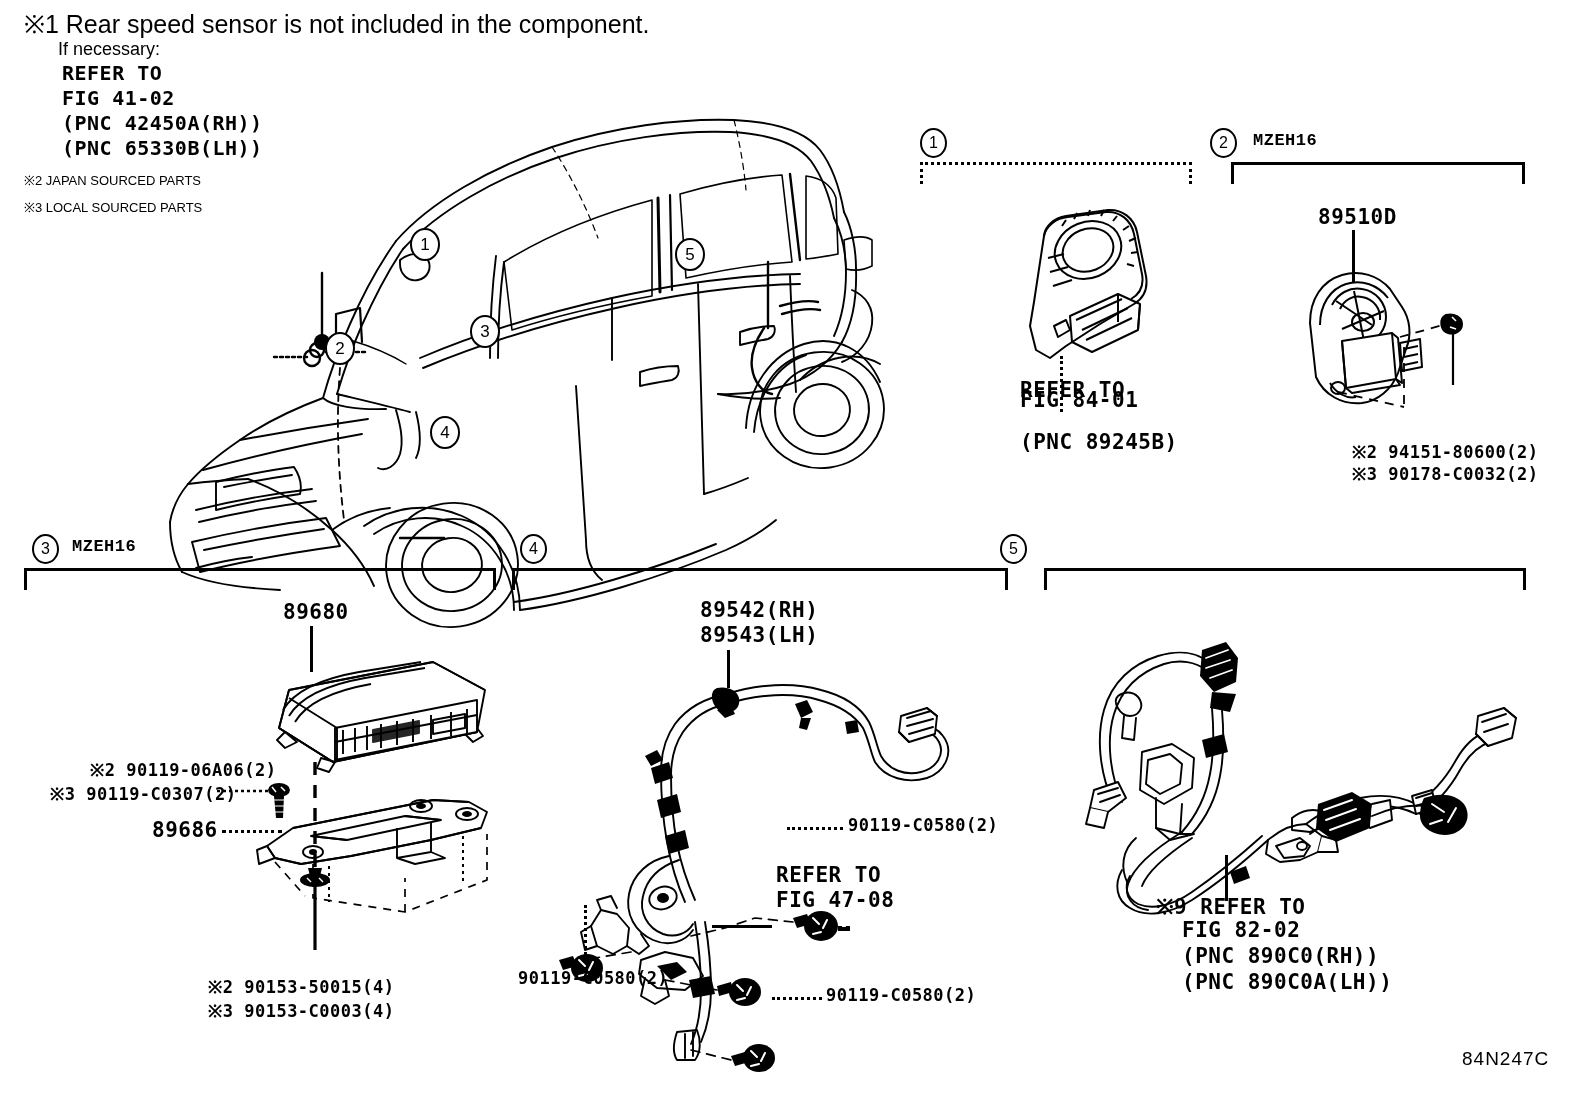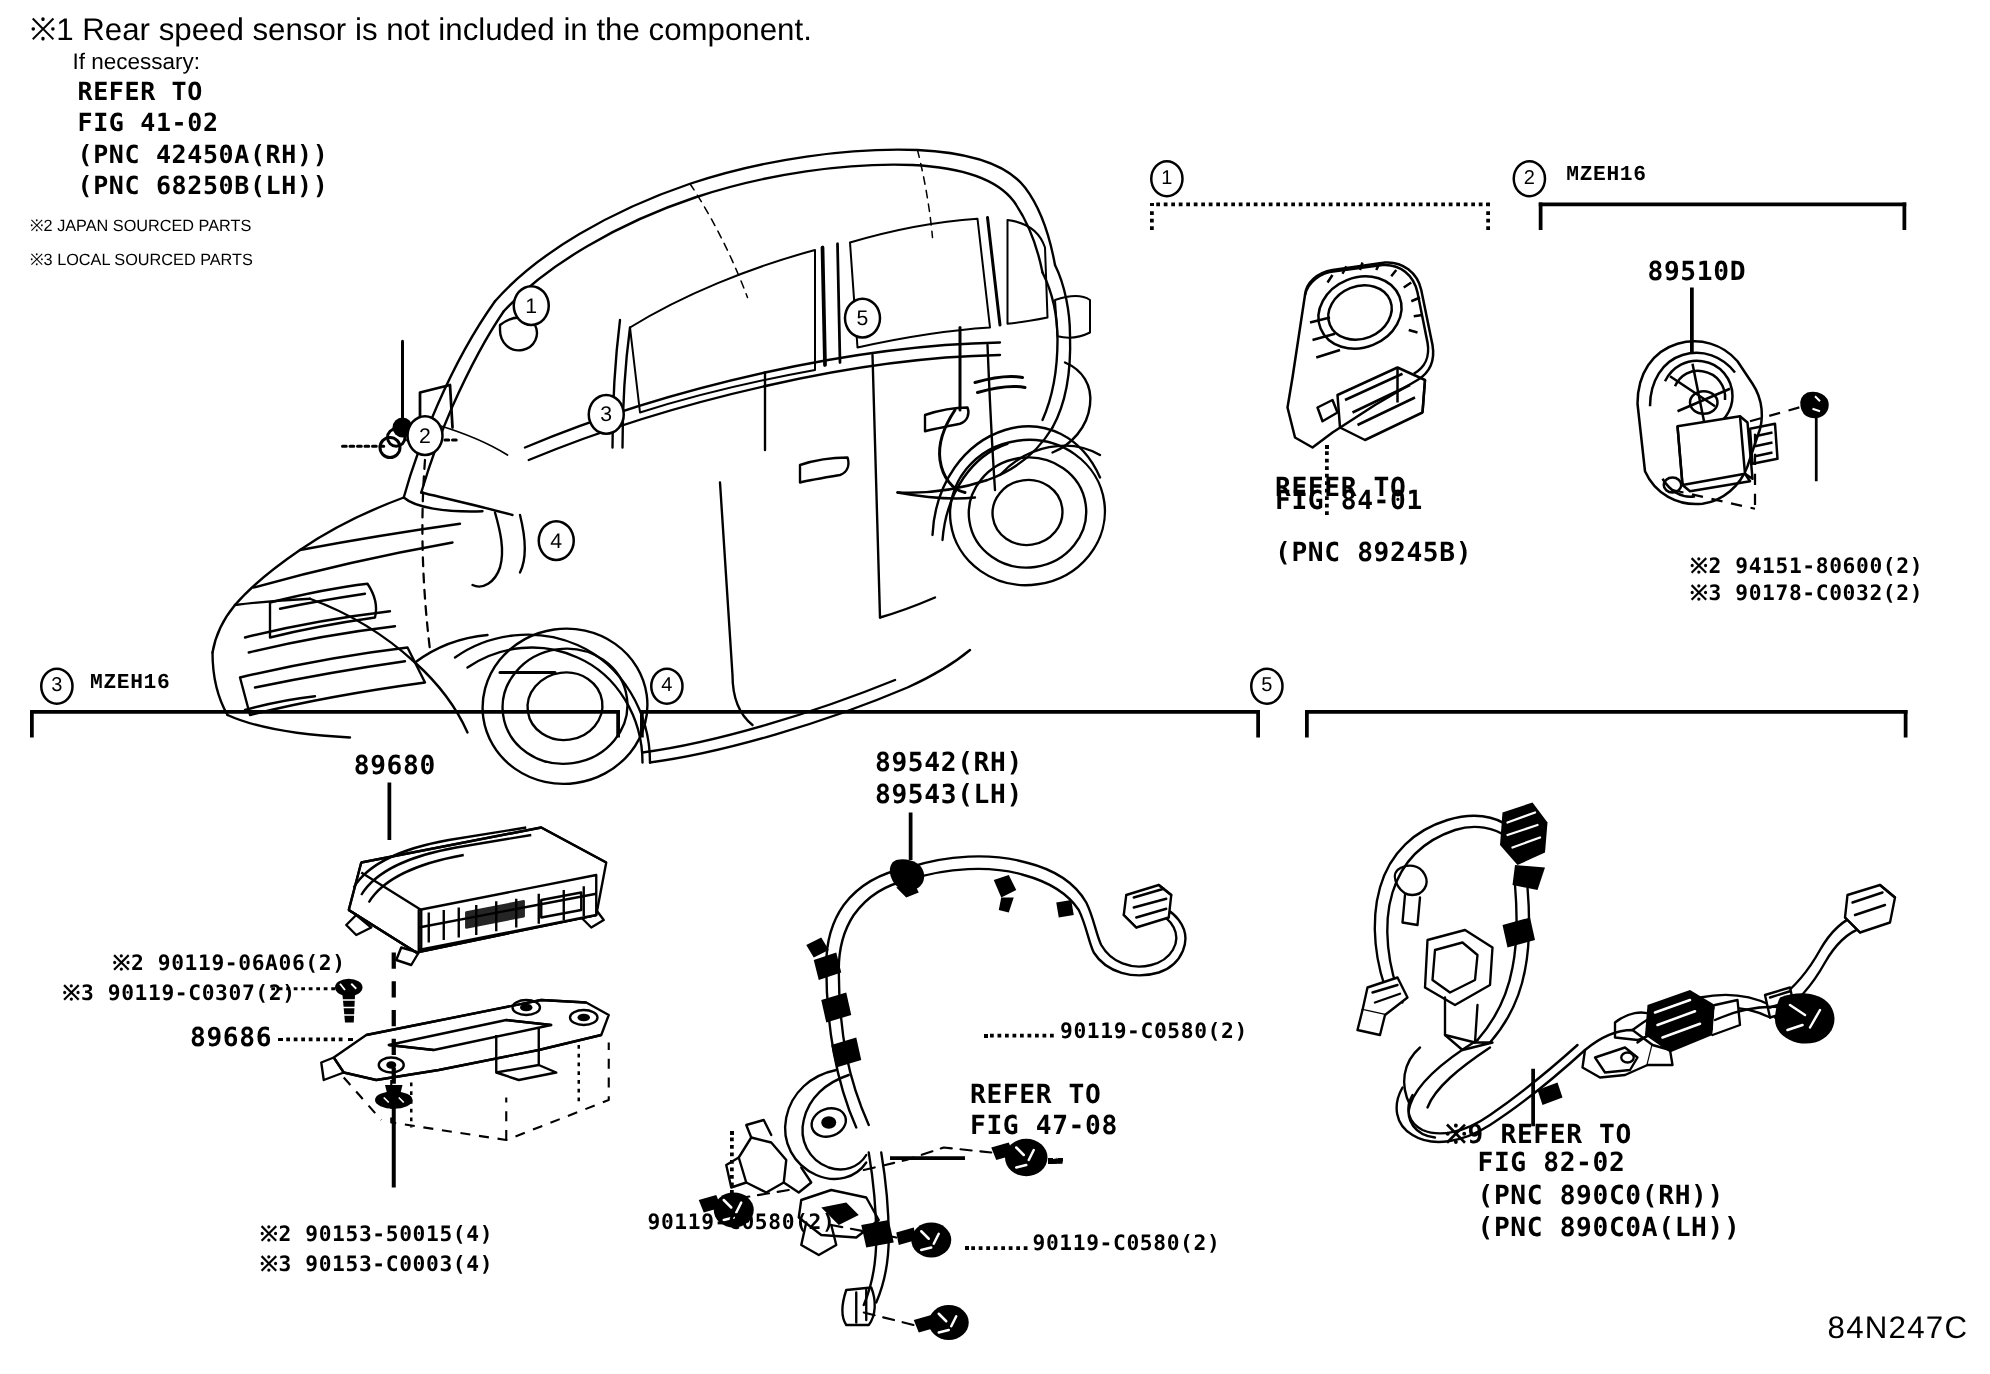--- a/index.html
+++ b/index.html
@@ -29,34 +29,34 @@
            border-bottom:none;height:22px;box-sizing:border-box;}
   .bracket.dotted{border-top:3px dotted #000;border-left:3px dotted #000;border-right:3px dotted #000;}
 
   
   .plabel{font-size:21px;letter-spacing:0.5px;}
   .plabel.s{font-size:17px;}
   .leader-v{background:#000;width:2.5px;}
   .leader-h{background:#000;height:2.5px;}
   .leader-dot{height:0;border-top:3px dotted #000;}
 
-  .figcode{font-size:25px;font-family:"Liberation Sans",sans-serif;letter-spacing:1px;}
+  .figcode{font-size:19px;font-family:"Liberation Sans",sans-serif;letter-spacing:1px;}
 
   svg{display:block;overflow:visible;}
 </style>
 </head>
 <body>
 
 <div class="abs" id="notes">
   <div class="note-head n-line">※1 Rear speed sensor is not included in the component.</div>
   <div class="note-sub n-line">If necessary:</div>
   <div class="note-mono mono n-line">REFER TO</div>
   <div class="note-mono mono n-line">FIG 41-02</div>
   <div class="note-mono mono n-line">(PNC 42450A(RH))</div>
-  <div class="note-mono mono n-line">(PNC 68250B(LH))</div>
+  <div class="note-mono mono n-line">(PNC 65330B(LH))</div>
   <div class="note-src n-line" style="margin-top:6px">※2 JAPAN SOURCED PARTS</div>
   <div class="note-src n-line">※3 LOCAL SOURCED PARTS</div>
 </div>
 
 <div class="abs" style="left:100px;top:110px;width:800px;height:410px;">
 <svg width="800" height="410" viewBox="0 0 800 410" fill="none" stroke="#000" stroke-width="1.9" stroke-linejoin="round" stroke-linecap="round">
 
   <path d="M296 131 C330 92 390 58 452 37 C512 17 580 8 634 10 C676 12 706 22 720 40
            C733 57 740 80 744 102"></path>
   <path d="M303 139 C338 101 396 68 456 48 C513 29 578 20 630 22 C670 24 698 34 711 51

